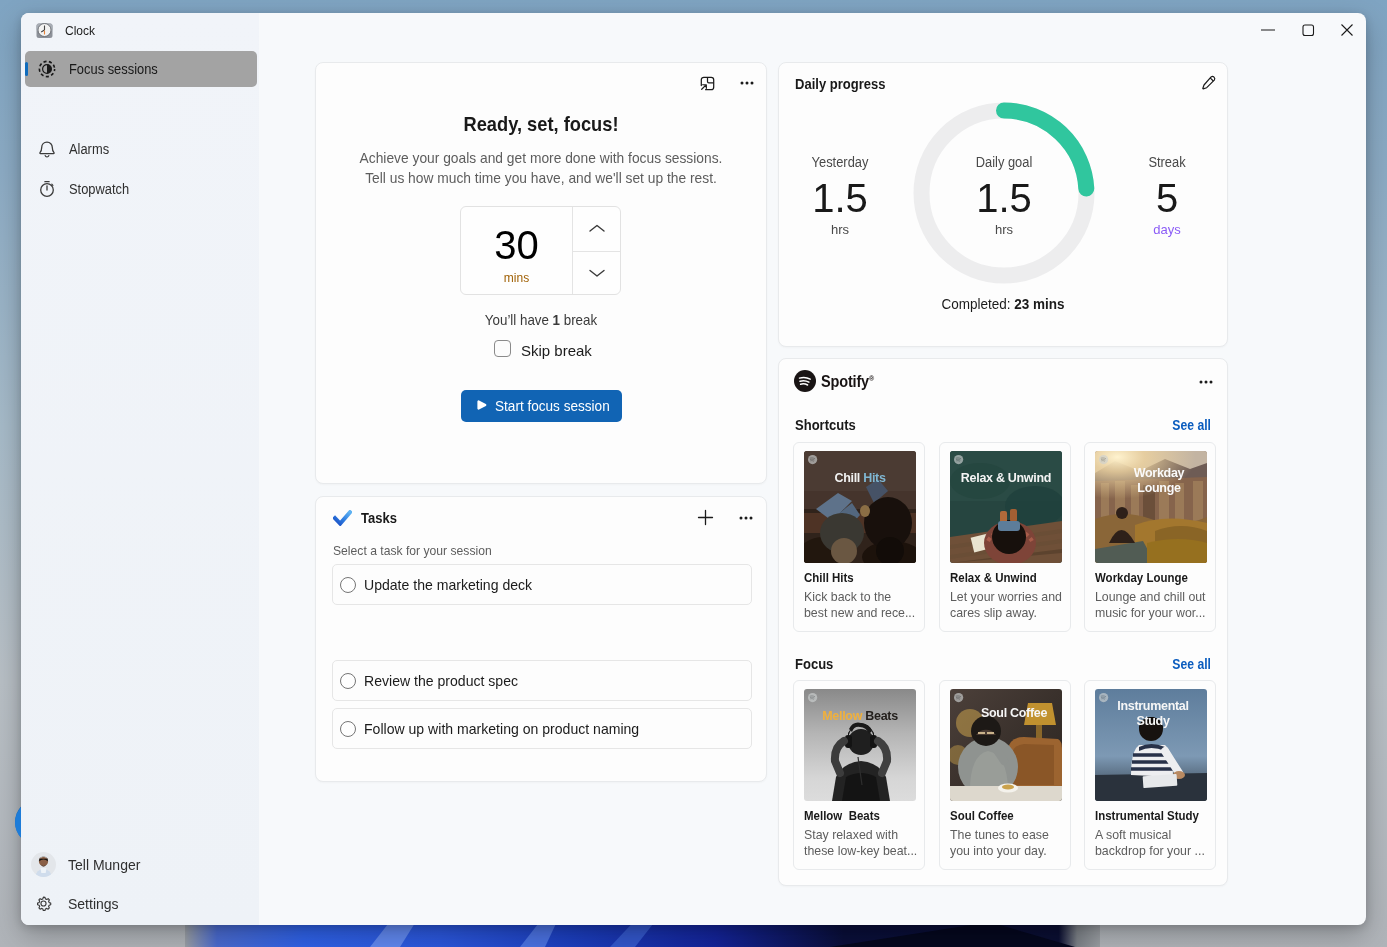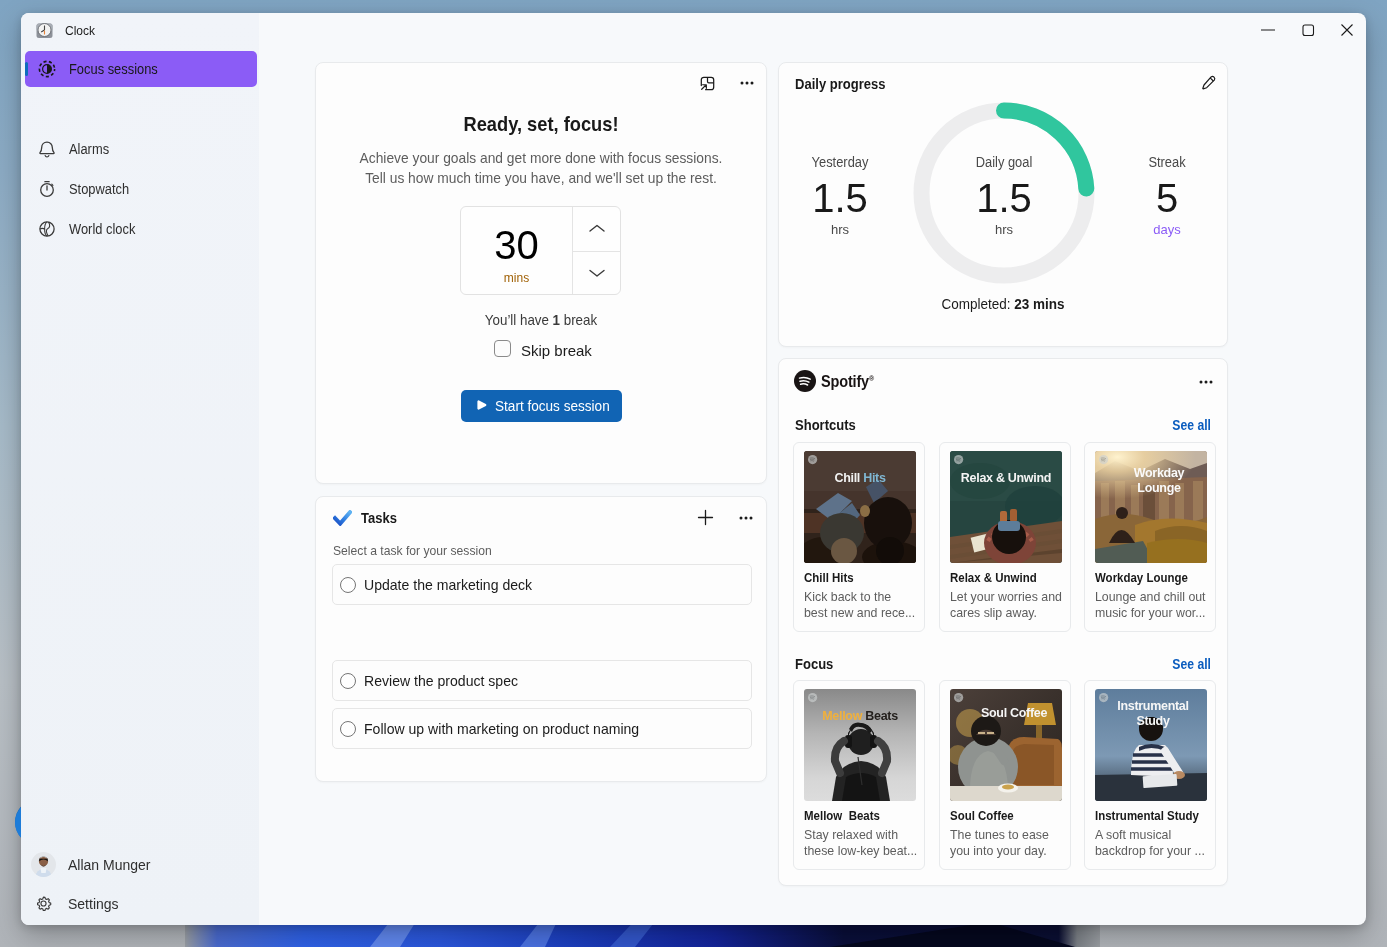--- a/index.html
+++ b/index.html
@@ -12,21 +12,21 @@
 #wallsvg { position:absolute; left:0; top:0; }
 
 
 #win { position:absolute; left:21px; top:13px; width:1345px; height:912px;
   background:#f7f9fb; border-radius:8px; box-shadow:0 10px 28px rgba(0,0,0,0.26), 0 2px 8px rgba(0,0,0,0.15); overflow:hidden; }
 
 
 #side { position:absolute; left:0; top:0; width:238px; height:912px; background:linear-gradient(180deg,#f1f4f9,#eef2f7); }
 .titlebar-title { position:absolute; left:44px; top:11px; font-size:12px; color:#1b1b1b; }
 .navitem { position:absolute; left:4px; width:232px; height:36px; border-radius:5px; }
-.navitem.sel { background:#8b5cf6; }
+.navitem.sel { background:#a3a3a3; }
 .navpill { position:absolute; left:0px; top:11px; width:3px; height:14px; border-radius:2px; background:#0f6cbd; }
 .navico { position:absolute; left:13px; top:9px; width:18px; height:18px; }
 .navtxt { position:absolute; left:44px; top:50%; transform:translateY(-50%) scaleX(0.92); transform-origin:left center; font-size:14px; color:#2f2f2f; white-space:nowrap; }
 .navitem.sel .navtxt { color:#191919; }
 .wb { position:absolute; top:8px; width:18px; height:18px; }
 
 
 .card { position:absolute; background:#fdfdfd; border:1px solid #e8eaec; border-radius:8px; box-shadow:0 1px 2px rgba(0,0,0,0.03); }
 
 
@@ -144,39 +144,32 @@
   </div>
   <div class="navitem" style="top:158px">
     <svg class="navico" viewBox="0 0 18 18">
         <circle cx="9" cy="10" r="6.3" fill="none" stroke="#3b3b3b" stroke-width="1.3"></circle>
         <line x1="9" y1="10" x2="9" y2="5.8" stroke="#3b3b3b" stroke-width="1.3" stroke-linecap="round"></line>
         <line x1="6.9" y1="1.7" x2="11.1" y2="1.7" stroke="#3b3b3b" stroke-width="1.3" stroke-linecap="round"></line>
         <line x1="13.8" y1="4.2" x2="14.9" y2="5.3" stroke="#3b3b3b" stroke-width="1.2" stroke-linecap="round"></line>
       </svg>
     <div class="navtxt">Stopwatch</div>
   </div>
-  <div class="navitem" style="top:198px">
-    <svg class="navico" viewBox="0 0 18 18">
-        <circle cx="9" cy="9" r="7.1" fill="none" stroke="#3b3b3b" stroke-width="1.3"></circle>
-        <path d="M9 1.9 c-3.2 2.4 -3.2 11.8 0 14.2 M10.5 2.1 c2 3 1.2 5.5 -0.6 6.4 -1.8 0.9 -2.3 3.4 0.2 7.4 M2 9 c2.2-1.4 4-0.4 5.2 0.6" fill="none" stroke="#3b3b3b" stroke-width="1.1"></path>
-      </svg>
-    <div class="navtxt">World clock</div>
-  </div>
 
   <div class="abs" style="left:10px; top:839px; width:25px; height:25px; border-radius:50%; background:#e3e6ea; overflow:hidden;">
     <svg width="25" height="25" viewBox="0 0 25 25">
         <path d="M4.5 25 a8 8 0 0 1 16 0 Z" fill="#cfdcec"></path>
         <path d="M9.5 16 h6 l-0.8 5 h-4.4 Z" fill="#eef3f8"></path>
         <circle cx="12.5" cy="9.5" r="4.6" fill="#8a5f46"></circle>
         <path d="M7.8 9 a4.7 4.7 0 0 1 9.4 0 l-0.6 -2.6 a4.8 4.8 0 0 0-8.2 0 Z" fill="#16120f"></path>
         <path d="M8 9.2 q 4.5 -3.4 9 0 l-0.4-2.4 h-8.2 Z" fill="#16120f"></path>
         <path d="M10.5 13.4 a2.8 2.8 0 0 0 4 0" stroke="#3a2317" stroke-width="0.7" fill="none"></path>
       </svg>
   </div>
-  <div class="abs navtxt" style="left:47px; top:844px; transform:none;">Allan Munger</div>
+  <div class="abs navtxt" style="left:47px; top:844px; transform:none;">Tell Munger</div>
   <svg class="abs" style="left:14px; top:882px;" width="17" height="17" viewBox="0 0 24 24">
       <path d="M12 3 l2.1 0.3 0.6 2.2 1.9 0.8 2-1.1 1.7 1.7 -1.1 2 0.8 1.9 2.2 0.6 0 2.4 -2.2 0.6 -0.8 1.9 1.1 2 -1.7 1.7 -2-1.1 -1.9 0.8 -0.6 2.2 -2.4 0 -0.6-2.2 -1.9-0.8 -2 1.1 -1.7-1.7 1.1-2 -0.8-1.9 -2.2-0.6 0-2.4 2.2-0.6 0.8-1.9 -1.1-2 1.7-1.7 2 1.1 1.9-0.8 0.6-2.2 Z" fill="none" stroke="#3b3b3b" stroke-width="1.6" stroke-linejoin="round"></path>
       <circle cx="12" cy="12" r="3.6" fill="none" stroke="#3b3b3b" stroke-width="1.6"></circle>
     </svg>
   <div class="abs navtxt" style="left:47px; top:883px; transform:none;">Settings</div>
 
   <div class="card" id="cardFocus">
     <svg class="abs" style="left:384px; top:13px" width="15" height="15" viewBox="0 0 15 15">
         <path d="M5.6 13.7 H11.2 a2.5 2.5 0 0 0 2.5-2.5 V3.8 a2.5 2.5 0 0 0-2.5-2.5 H3.8 a2.5 2.5 0 0 0-2.5 2.5 V9.6" fill="none" stroke="#1b1b1b" stroke-width="1.25" stroke-linecap="round"></path>
         <path d="M7.5 1.4 V5.5 a1.3 1.3 0 0 0 1.3 1.3 h4.8" fill="none" stroke="#1b1b1b" stroke-width="1.25"></path>

